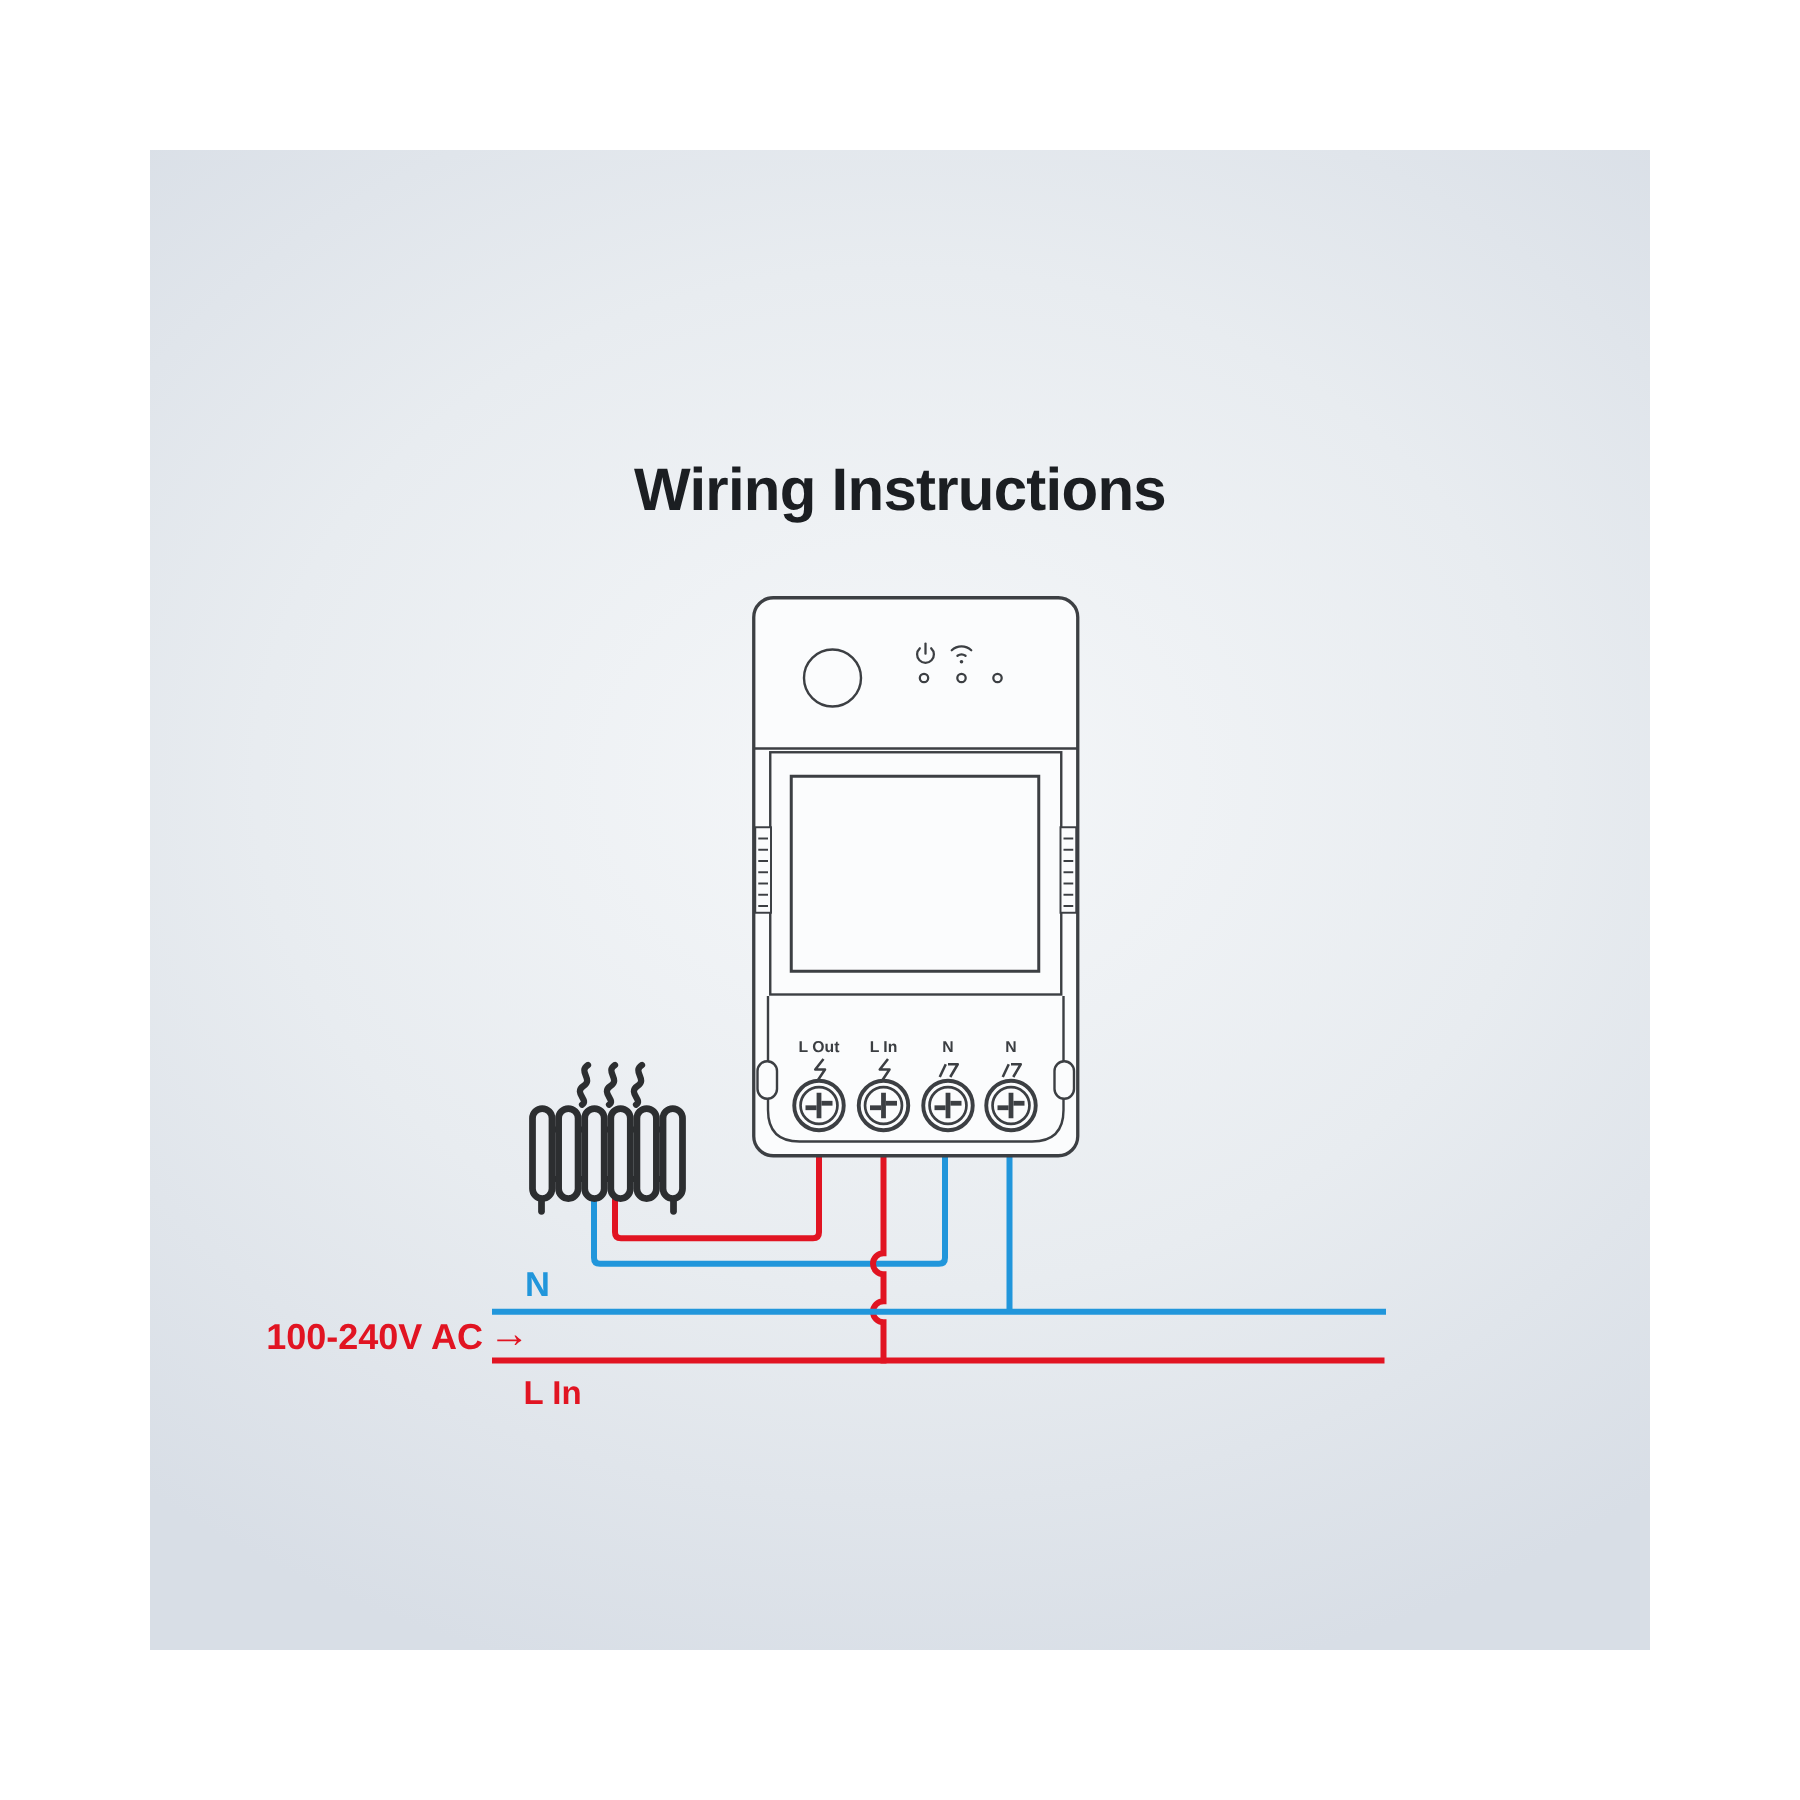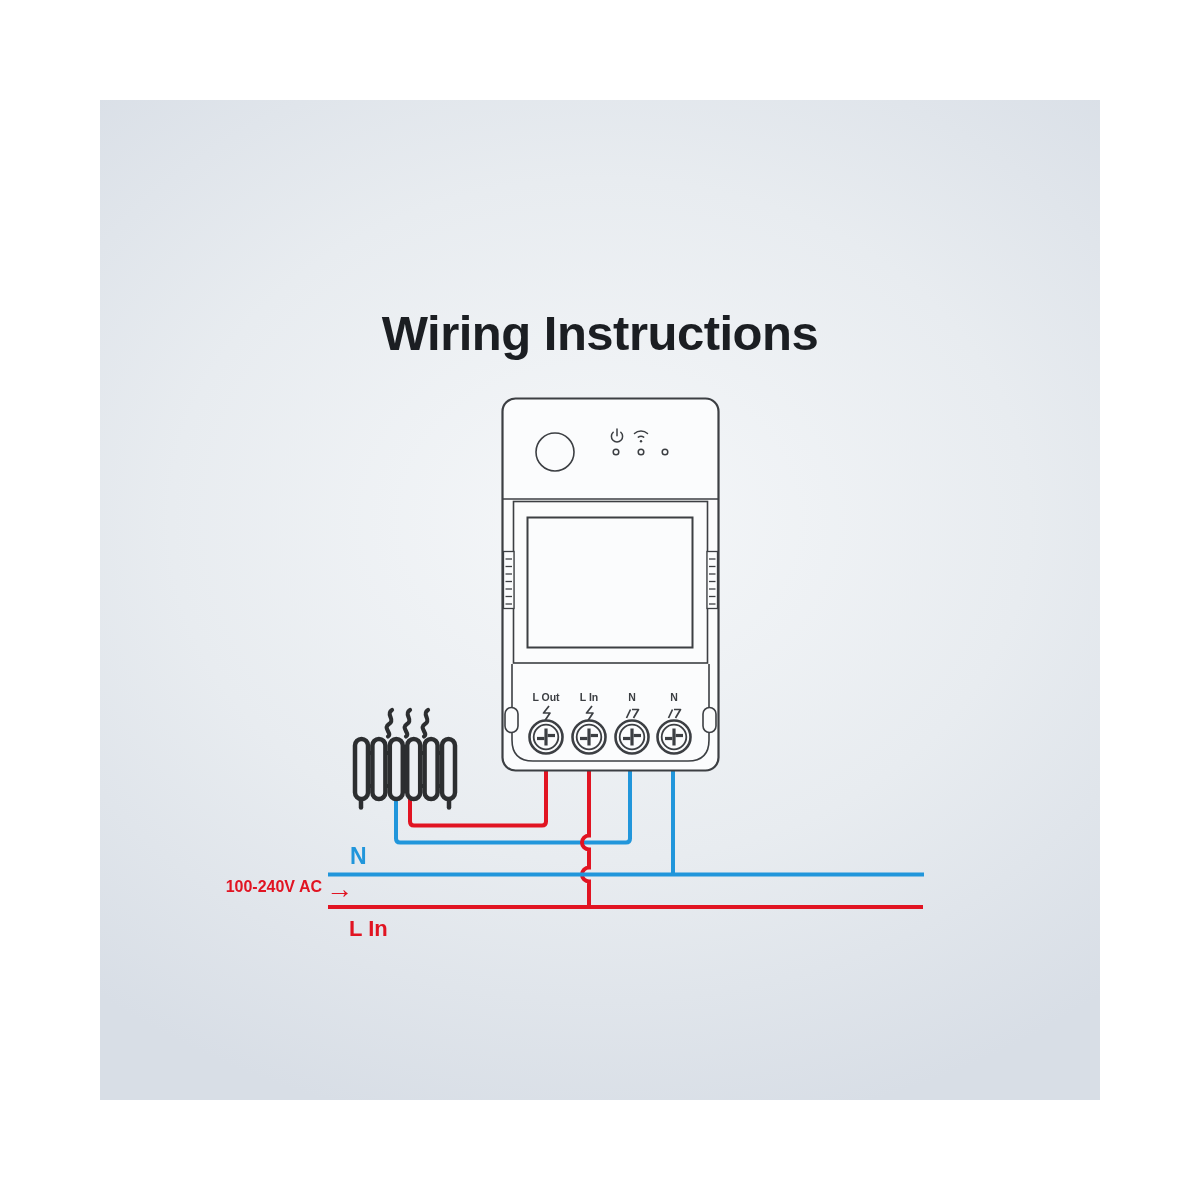--- a/index.html
+++ b/index.html
@@ -8,33 +8,33 @@
     font-family:"Liberation Sans",sans-serif;overflow:hidden;
     --live-wire:#e11422;--neutral-wire:#2196db;--device-outline:#3c3f43;
     --radiator:#2c2e30;--title-text:#1b1e22;
   }
   .panel{
     position:absolute;left:100px;top:100px;width:1000px;height:1000px;
     background:radial-gradient(ellipse 78% 62% at 50% 42%, #f5f7f9 0%, #e8ecf0 55%, #d8dee6 100%);
   }
   .title{
     position:absolute;left:0;top:205px;width:100%;text-align:center;
-    font-size:49px;font-weight:700;letter-spacing:-0.5px;color:var(--title-text);
+    font-size:40px;font-weight:700;letter-spacing:-0.5px;color:var(--title-text);
   }
   svg{position:absolute;left:0;top:0;}
   .wire-live{stroke:var(--live-wire);stroke-width:4;fill:none;}
   .wire-neutral{stroke:var(--neutral-wire);stroke-width:4;fill:none;}
   .dev{stroke:var(--device-outline);fill:none;}
   .dev-fill{stroke:var(--device-outline);fill:#fbfcfd;}
   .rad{stroke:var(--radiator);fill:none;stroke-linecap:round;}
   .term-label{font-size:10.5px;font-weight:700;fill:#3b3e42;text-anchor:middle;
     font-family:"Liberation Sans",sans-serif;}
   .lbl{position:absolute;font-weight:700;}
   .lbl-neutral{left:350px;top:843px;font-size:23px;color:var(--neutral-wire);}
-  .lbl-supply{left:150px;top:878px;width:172px;text-align:right;font-size:16px;color:var(--live-wire);}
+  .lbl-supply{left:150px;top:878px;width:172px;text-align:right;font-size:24px;color:var(--live-wire);}
   .lbl-arrow{left:326px;top:874px;font-size:27px;color:var(--live-wire);}
   .lbl-linein{left:349px;top:916px;font-size:22px;color:var(--live-wire);}
 </style>
 </head>
 <body style="--live-wire: #e11422; --neutral-wire: #2196db; --device-outline: #3c3f43; --radiator: #2c2e30; --title-text: #1b1e22;">
 
 <div class="panel">
   <div class="title">Wiring Instructions</div>
 </div>
 

